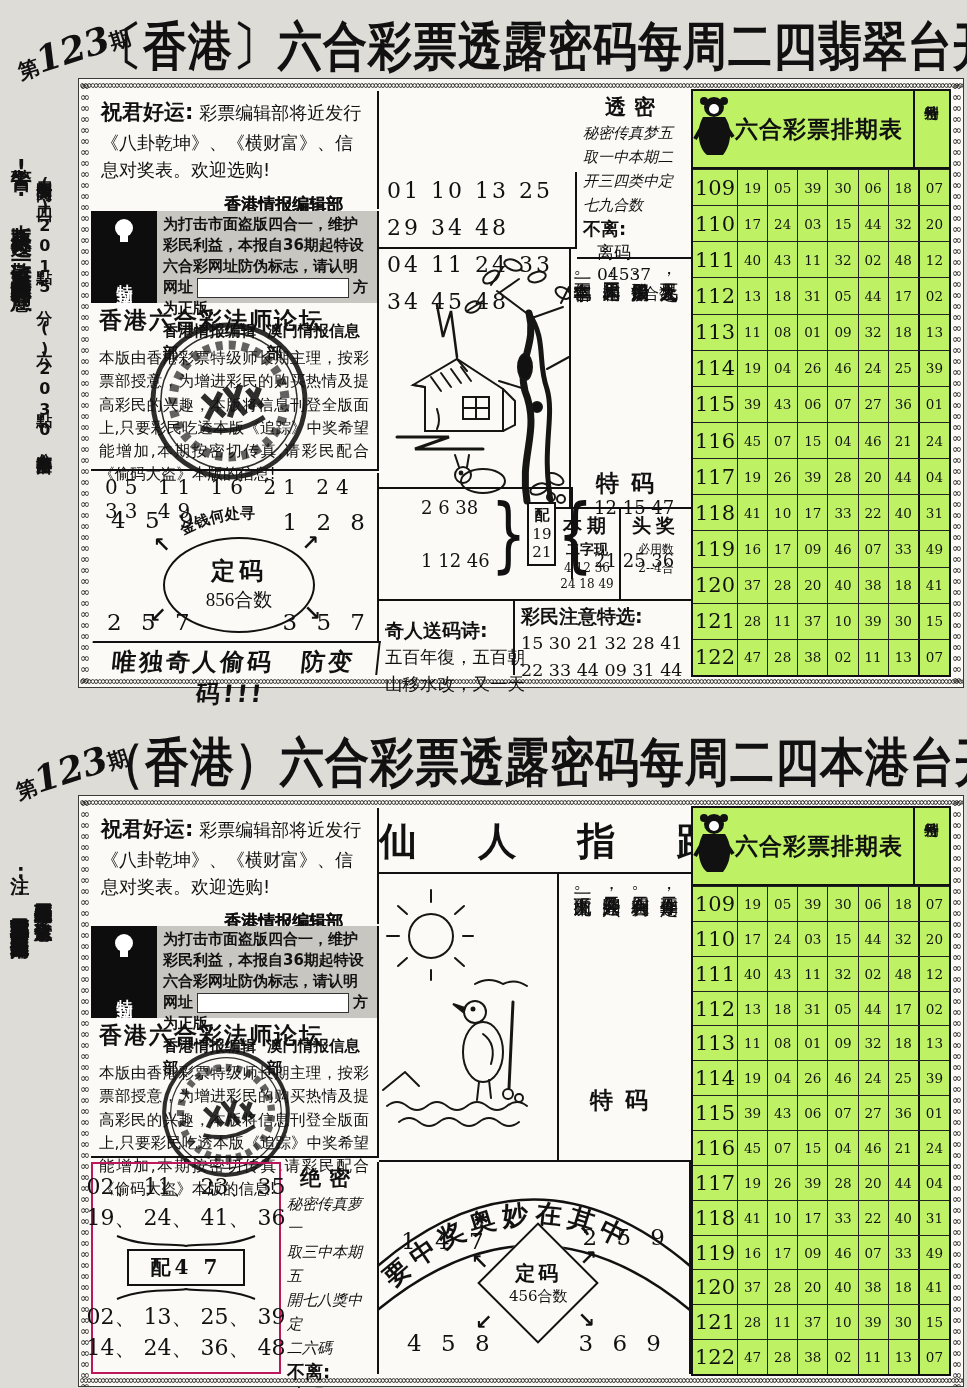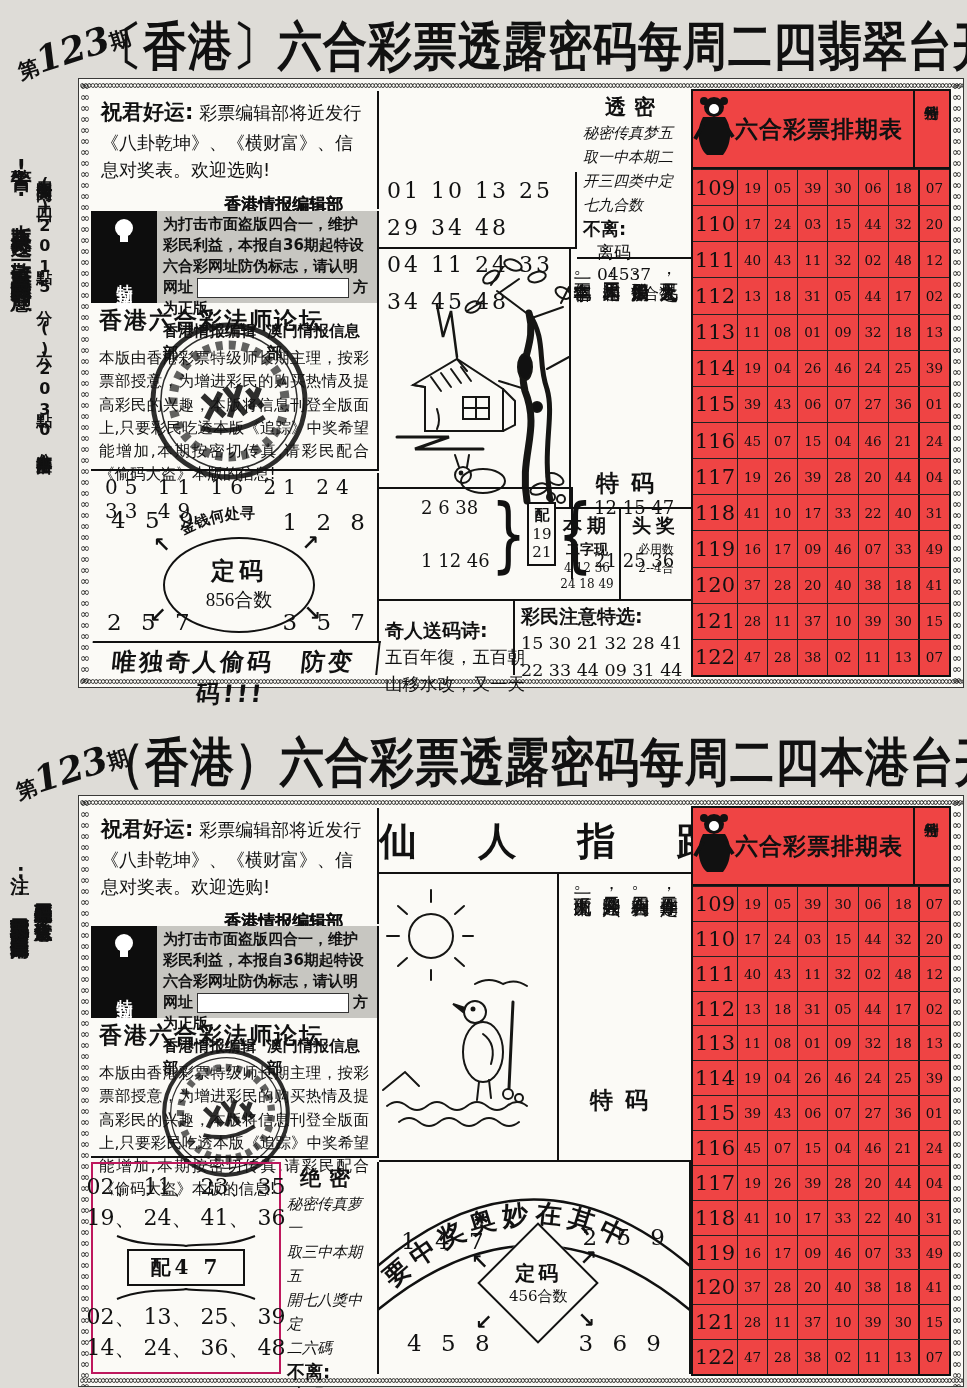--- a/index.html
+++ b/index.html
@@ -79,21 +79,21 @@
   .pei-box .p{font-weight:900;font-family:"DejaVu Sans",sans-serif;}
   .mini-col{display:flex;flex-direction:column;align-items:center;padding-top:4px;gap:2px;}
   .mini-col .h{font-weight:900;font-size:19px;letter-spacing:5px;}
   .mini-col .s{font-size:14px;font-weight:bold;}
   .mini-col .n{font-size:12px;font-family:"DejaVu Serif",serif;white-space:nowrap;}
   .shi{padding:17px 6px;} .shi .h{font-weight:900;font-size:19px;}
   .shi .l{font-size:17.5px;line-height:1.55;white-space:nowrap;}
   .texuan{padding:3px 6px;} .texuan .h{font-weight:900;font-size:19px;}
   .texuan .l{font-size:17.5px;line-height:1.55;font-family:"DejaVu Serif",serif;white-space:nowrap;}
   
-  .sched{display:flex;flex-direction:column;border:2px solid #111;background:#ef4444;}
+  .sched{display:flex;flex-direction:column;border:2px solid #111;background:#bef264;}
   .sched-head{display:flex;border-bottom:2px solid #111;height:76px;align-items:stretch;}
   .sched-title{flex:1;display:flex;align-items:center;font-size:23px;font-weight:900;
                letter-spacing:1px;}
   .special-head{width:34px;border-left:2px solid #111;writing-mode:vertical-rl;
                 text-orientation:upright;font-size:14px;font-weight:bold;display:flex;
                 align-items:center;padding-top:4px;margin:0 auto;}
   .sched-rows{flex:1;display:flex;flex-direction:column;}
   .sched-row{flex:1;display:flex;border-top:1px solid #222;}
   .sched-period{width:44px;display:flex;align-items:center;justify-content:center;
                 font-family:"DejaVu Serif",serif;font-size:21px;}

